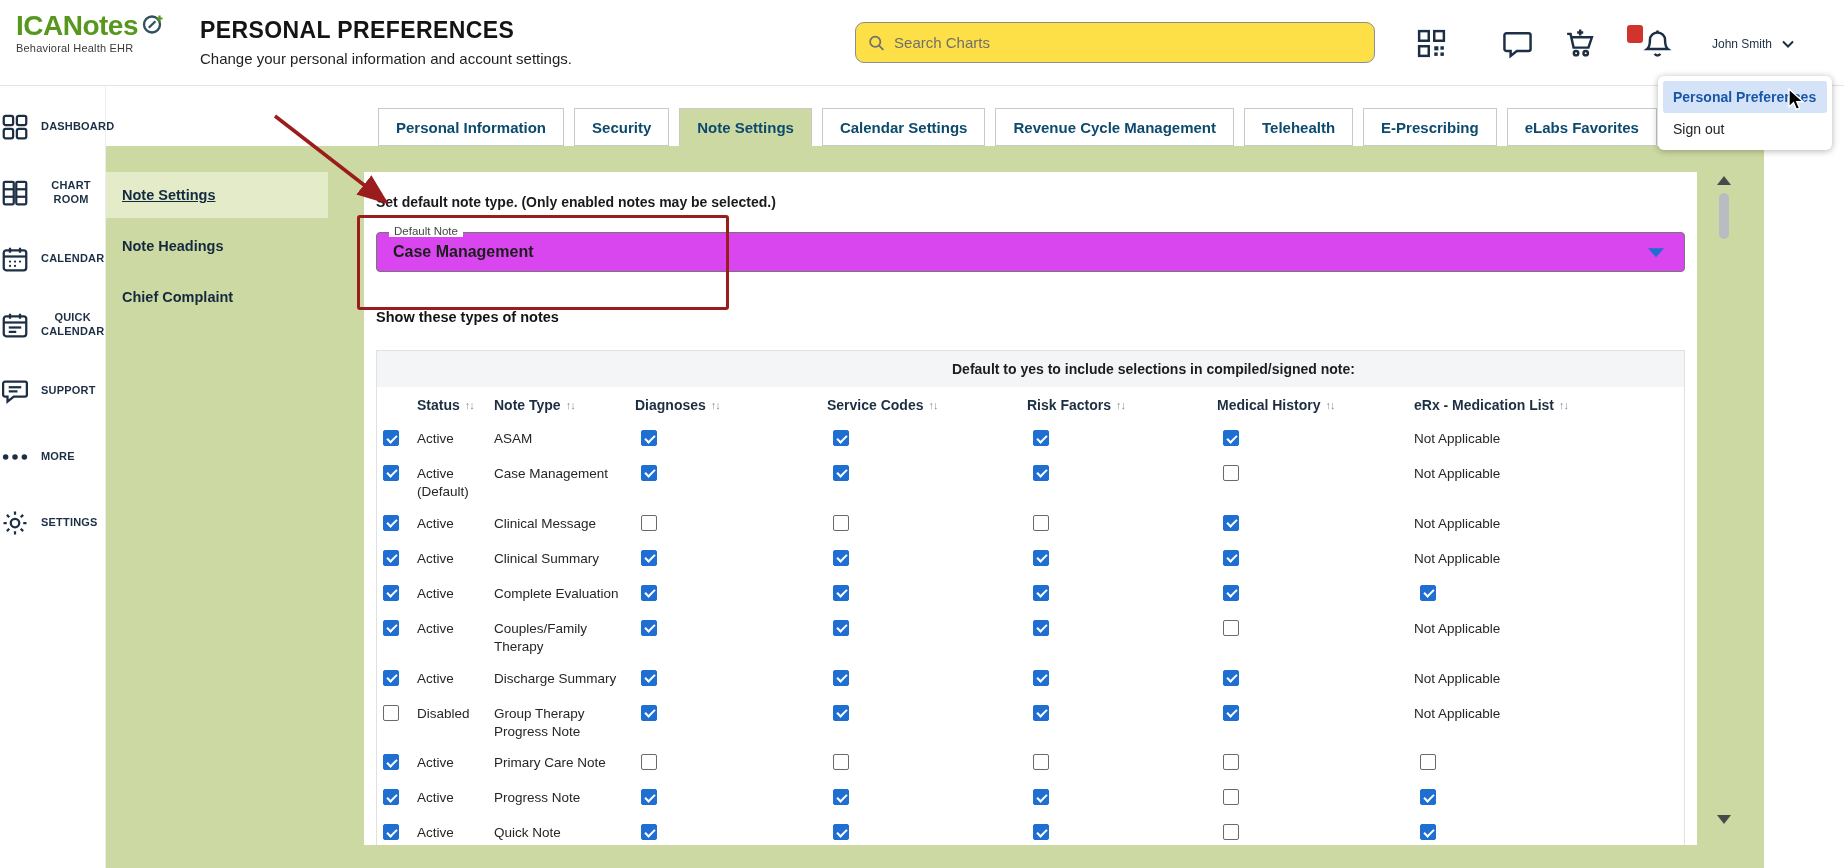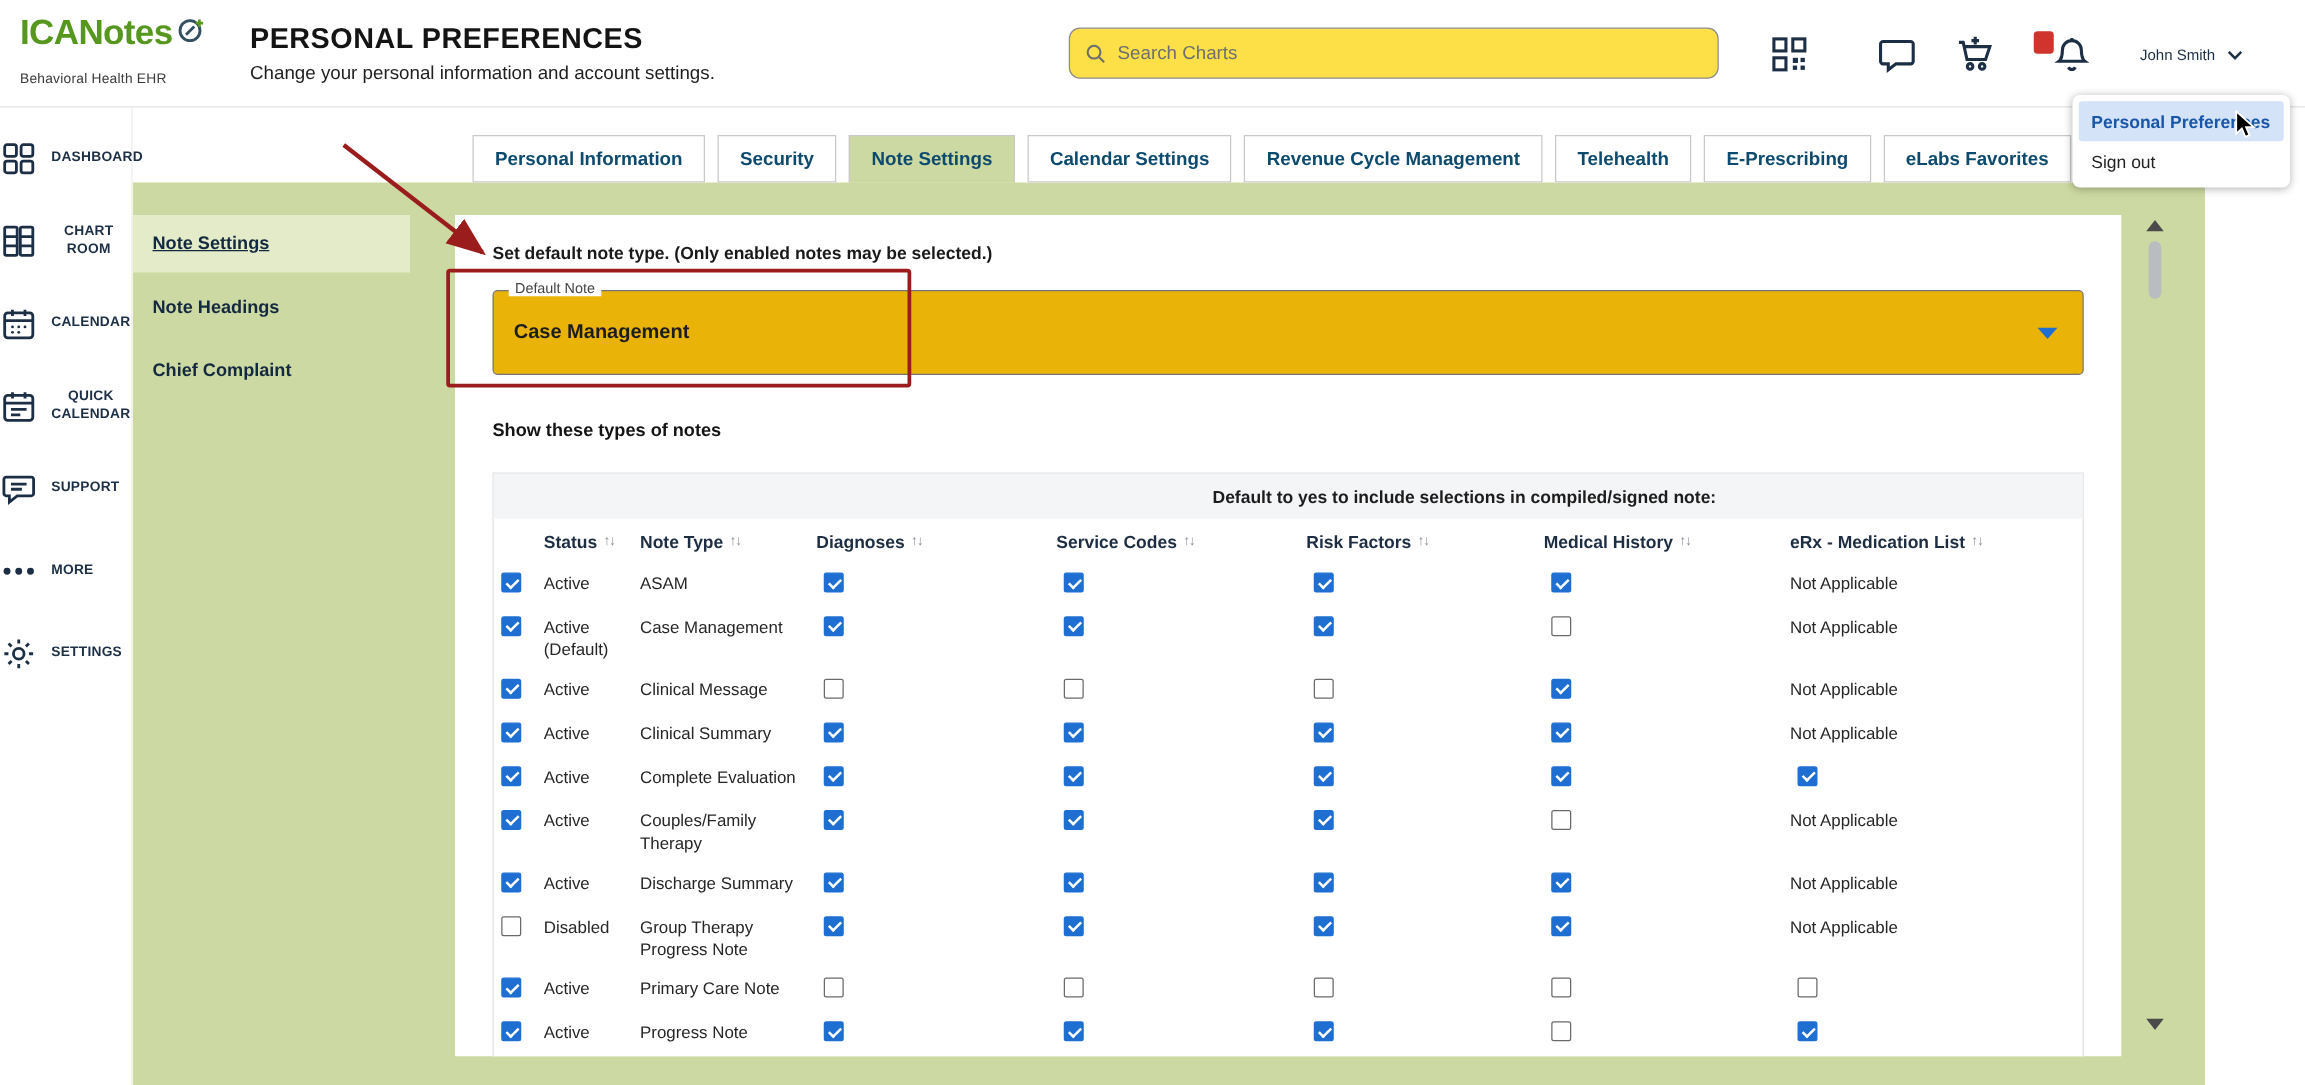--- a/index.html
+++ b/index.html
@@ -10,21 +10,21 @@
     position:relative;
     overflow:hidden;
     color:#222;
   }
 
   
   .header { position:absolute; left:0; top:0; width:1844px; height:86px; background:#fff; border-bottom:1px solid #e4e4e4; z-index:5; }
   .logo { position:absolute; left:16px; top:12px; cursor:pointer; }
   .logo-row { display:flex; align-items:flex-start; gap:4px; }
   .brand { font-size:28px; font-weight:bold; color:#57971e; letter-spacing:-0.5px; line-height:1; }
-  .tagline { font-size:11px; color:#3a3a3a; margin-top:17px; letter-spacing:0.2px; }
+  .tagline { font-size:11px; color:#3a3a3a; margin-top:2px; letter-spacing:0.2px; }
   .title-block { position:absolute; left:200px; top:17px; }
   .title-block h1 { font-size:23px; font-weight:bold; color:#141414; letter-spacing:0.4px; }
   .subtitle { font-size:15px; color:#1f1f1f; margin-top:6px; }
   .search { position:absolute; left:855px; top:22px; width:520px; height:41px; border:1px solid #8d8d8d; border-radius:9px; background:#fde047; display:flex; align-items:center; padding:0 12px; gap:9px; }
   .search input { border:none; outline:none; font-family:"Liberation Sans",sans-serif; font-size:15px; color:#333; width:100%; background:transparent; }
   .search input::placeholder { color:#6f6f6f; }
   .hicon { position:absolute; top:24px; width:38px; height:38px; display:flex; align-items:center; justify-content:center; cursor:pointer; }
   .hicon svg { width:33px; height:33px; }
   .bell-wrap { position:relative; }
   .badge { position:absolute; left:-11px; top:1px; width:16px; height:18px; background:#d0342c; border-radius:3px; }
@@ -43,23 +43,23 @@
   .tab { height:38px; display:flex; align-items:center; padding:0 17px; background:#fff; border:1px solid #c9c9c9; font-size:15px; font-weight:bold; color:#0c4a6e; white-space:nowrap; cursor:pointer; }
   .tab.active { background:#cdd9a2; border-bottom-color:#cdd9a2; }
 
   
   .main { position:absolute; left:106px; top:146px; width:1658px; height:722px; background:#cdd9a2; z-index:1; }
 
   .subnav { position:absolute; left:0; top:26px; width:222px; }
   .subnav-item { height:46px; display:flex; align-items:center; padding-left:16px; font-size:14.5px; font-weight:bold; color:#13293f; margin-bottom:5px; cursor:pointer; }
   .subnav-item.active { background:#e3ebc8; text-decoration:underline; }
 
-  .panel { position:absolute; left:258px; top:26px; width:1333px; height:673px; background:#fff; padding:0 30px; overflow:hidden; }
+  .panel { position:absolute; left:258px; top:26px; width:1333px; height:673px; background:#fff; padding:0 12px; overflow:hidden; }
   .instruction { margin-top:22px; font-size:14px; font-weight:600; color:#1a1a1a; }
-  .select { position:relative; margin-top:22px; height:68px; border:1px solid #767676; border-radius:4px; background:#eab308; cursor:pointer; }
+  .select { position:relative; margin-top:22px; height:40px; border:1px solid #767676; border-radius:4px; background:#d946ef; cursor:pointer; }
   .float-label { position:absolute; top:-8px; left:12px; background:#fff; padding:0 5px; font-size:11.5px; color:#444; }
   .select-value { position:absolute; left:16px; top:50%; transform:translateY(-50%); font-size:16px; font-weight:bold; color:#1d1d1d; }
   .caret { position:absolute; right:20px; top:50%; transform:translateY(-42%); width:0; height:0; border-left:8px solid transparent; border-right:8px solid transparent; border-top:9px solid #1e6fd1; }
   .section-title { margin-top:37px; font-size:14.5px; font-weight:bold; color:#141414; }
   .table { margin-top:25px; border:1px solid #e0e1e3; background:#fff; }
   .tcaption { height:36px; background:#f4f5f7; display:flex; align-items:center; padding-left:575px; font-size:14px; font-weight:bold; color:#1d1d1d; white-space:nowrap; }
   .thead { display:grid; grid-template-columns:40px 77px 141px 192px 200px 190px 197px 1fr; align-items:center; height:36px; }
   .hcell { display:flex; align-items:center; gap:5px; font-size:14px; font-weight:bold; color:#1d2e42; white-space:nowrap; cursor:pointer; }
   .sort { font-size:11px; color:#8a9097; letter-spacing:-1px; font-weight:normal; }
   .trow { display:grid; grid-template-columns:40px 77px 141px 192px 200px 190px 197px 1fr; padding:7px 0; align-items:start; }

